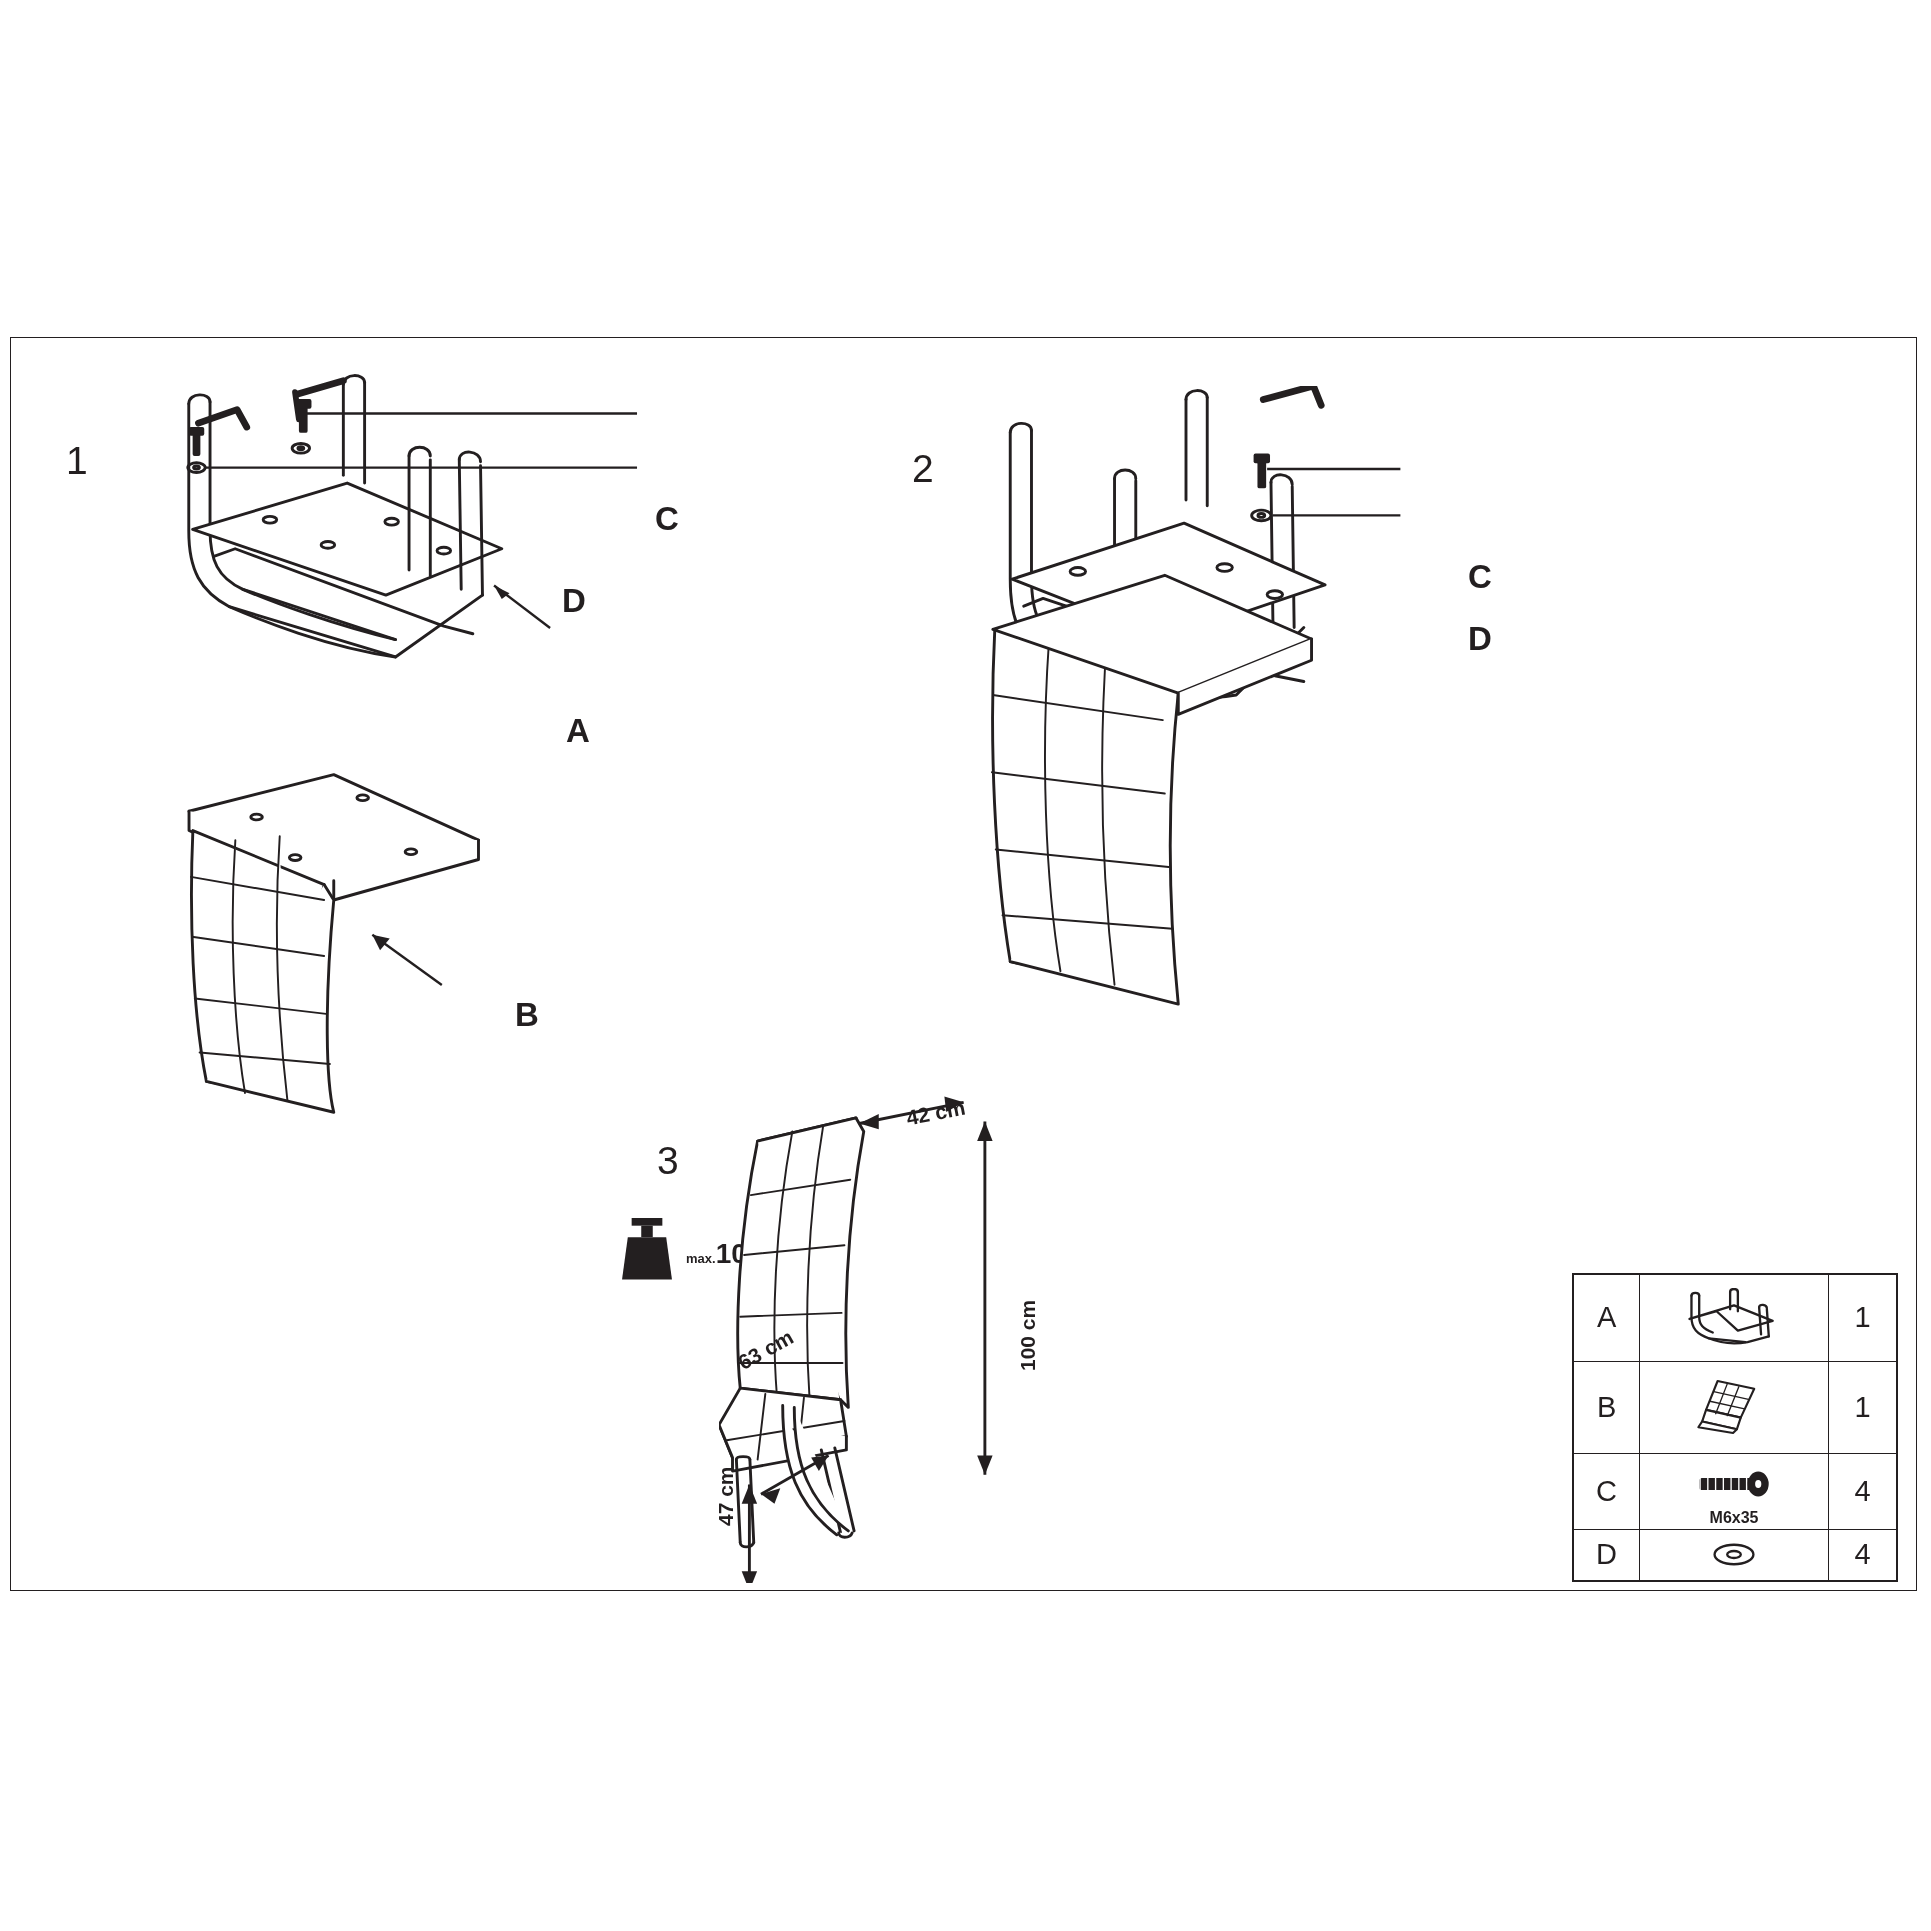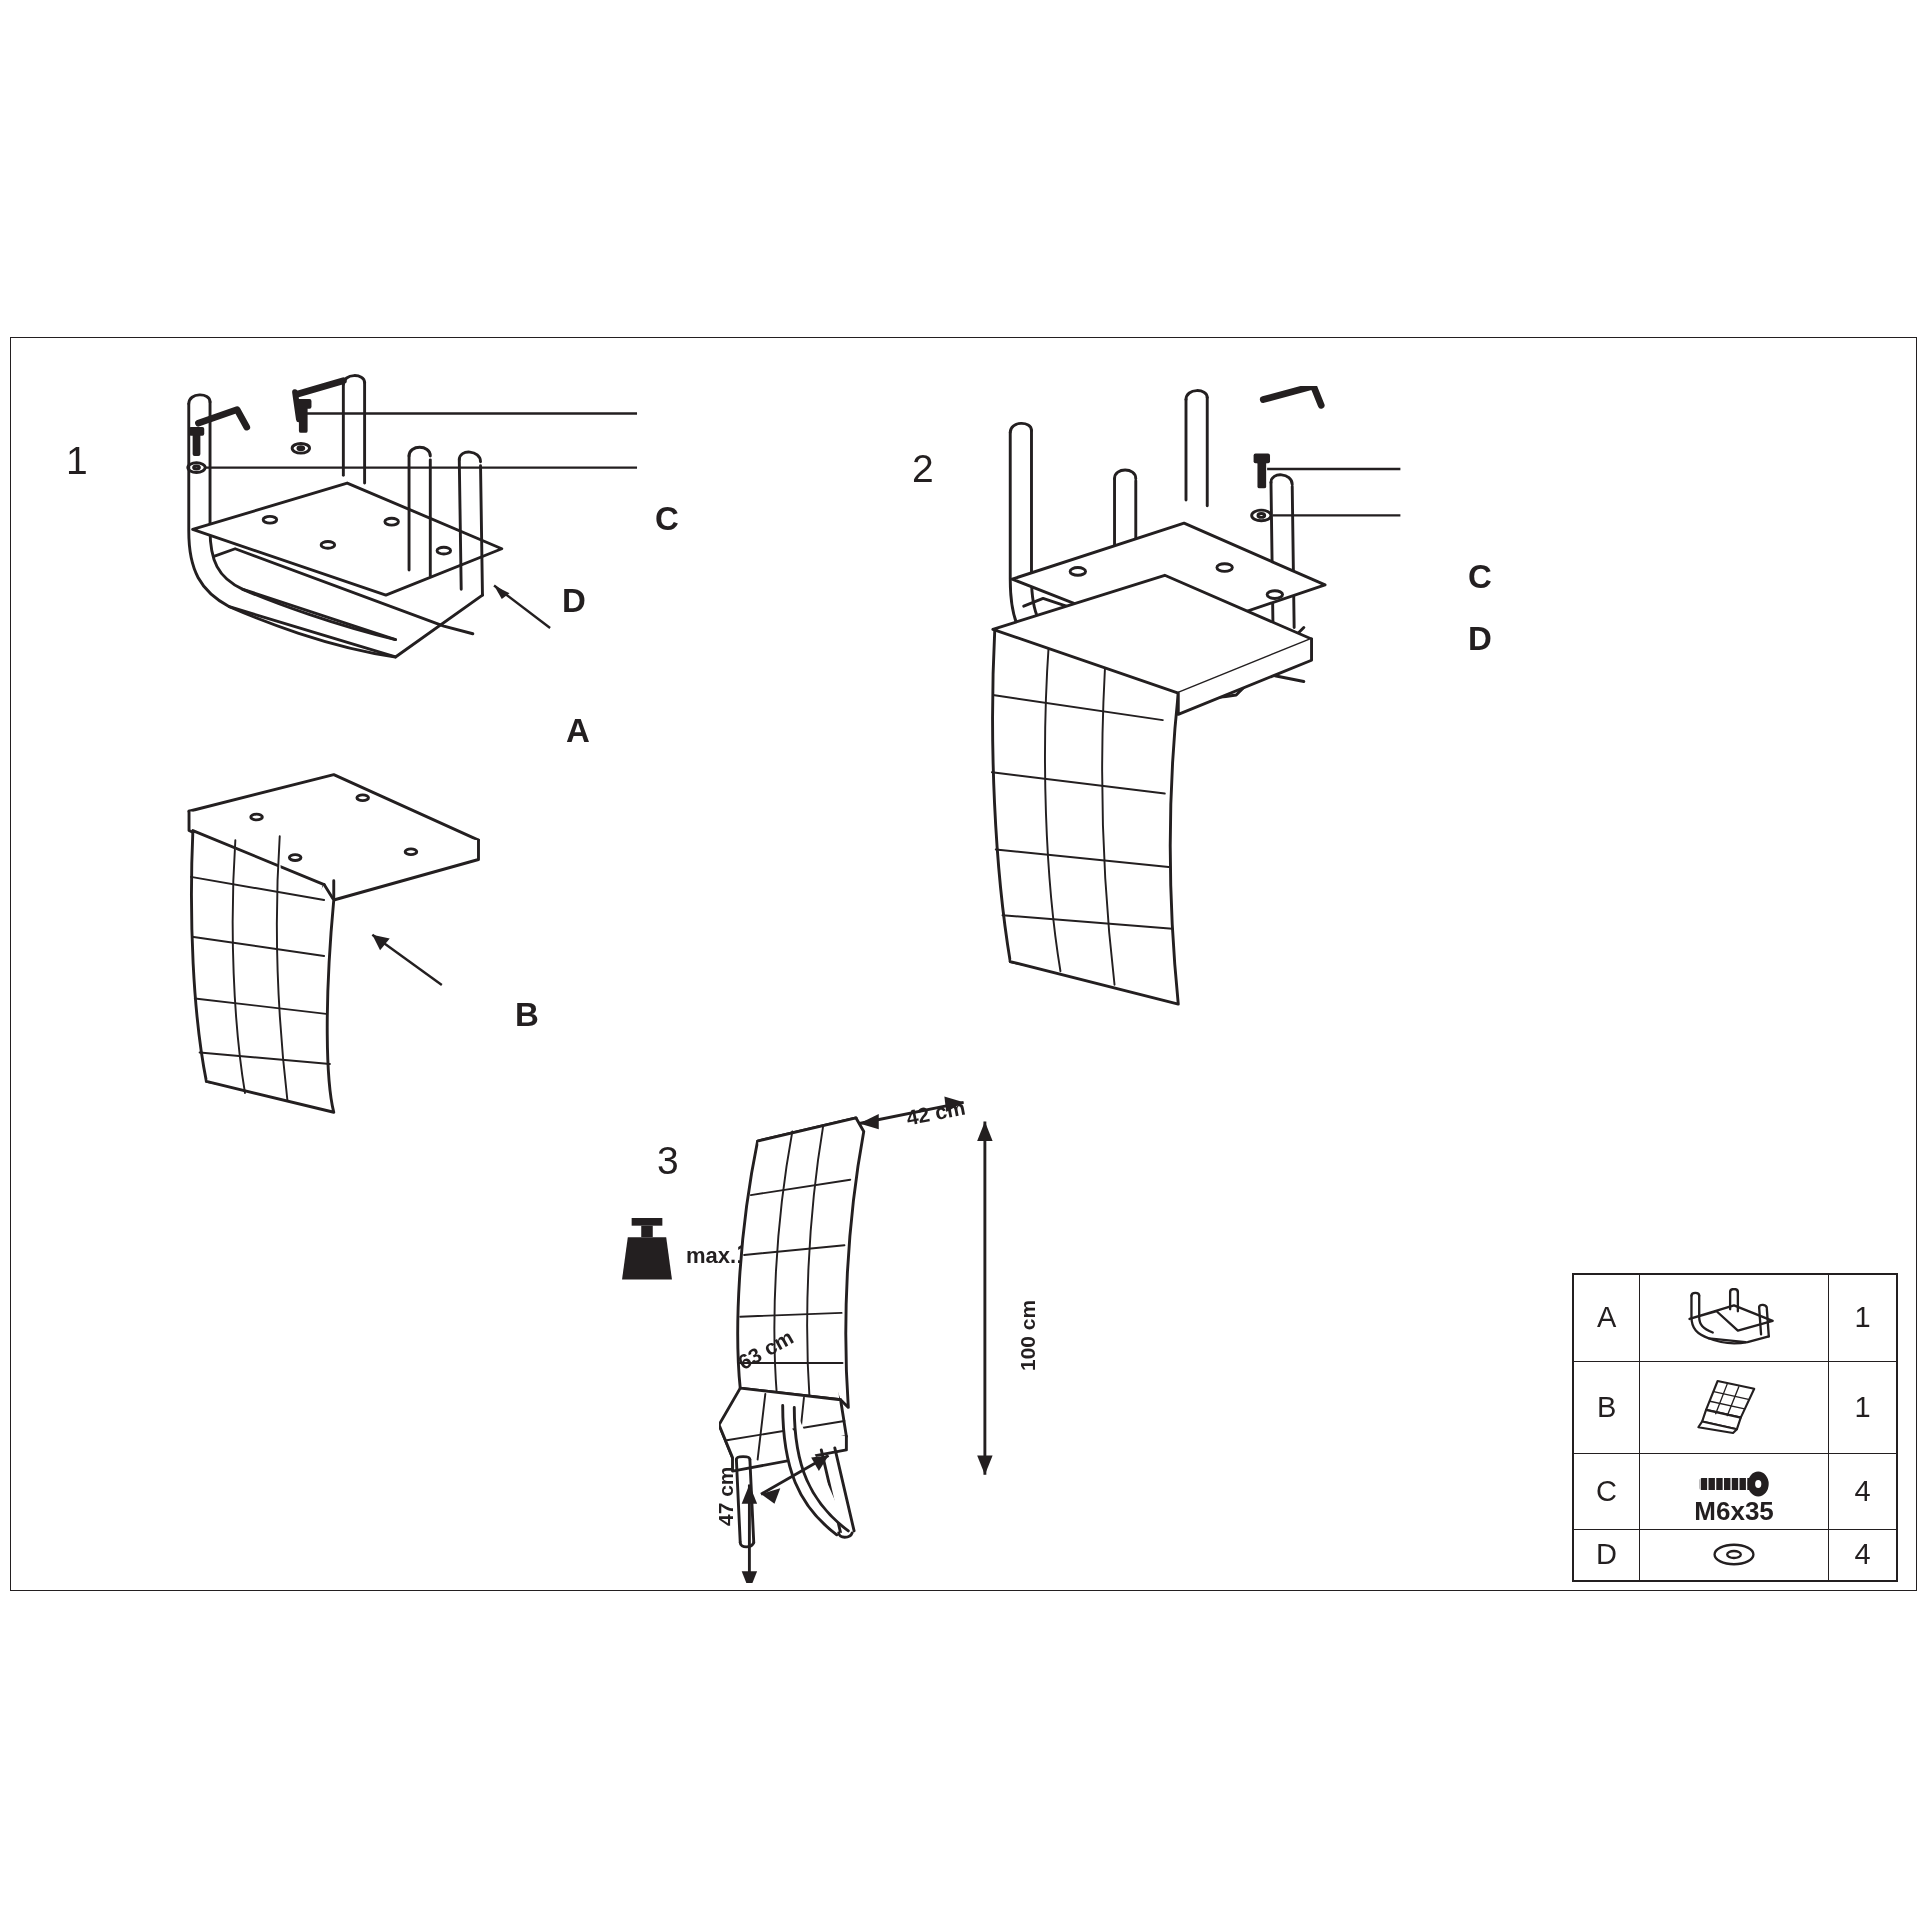--- a/index.html
+++ b/index.html
@@ -56,21 +56,21 @@
     transform-origin: left top;
   }
   .maxload {
     position: absolute;
     font-size: 24px;
     font-weight: bold;
     color: #231f20;
     white-space: nowrap;
   }
   .maxload .small {
-    font-size: 22px;
+    font-size: 13px;
   }
   .maxload .big {
     font-size: 28px;
   }
 
   
   .parts-table {
     position: absolute;
     left: 1572px;
     top: 1273px;
@@ -94,21 +94,21 @@
     padding: 0;
   }
   .parts-table td.letter { width: 66px; }
   .parts-table td.pic { width: 189px; position: relative; }
   .parts-table td.qty { width: 68px; }
   .part-code {
     position: absolute;
     bottom: 1.9px;
     left: 0;
     right: 0;
-    font-size: 26px;
+    font-size: 16px;
     font-weight: bold;
     text-align: center;
   }
   svg { display: block; }
   .lbl-svg { position: absolute; }
 </style>
 </head>
 <body>
 
 <div id="sheet">

